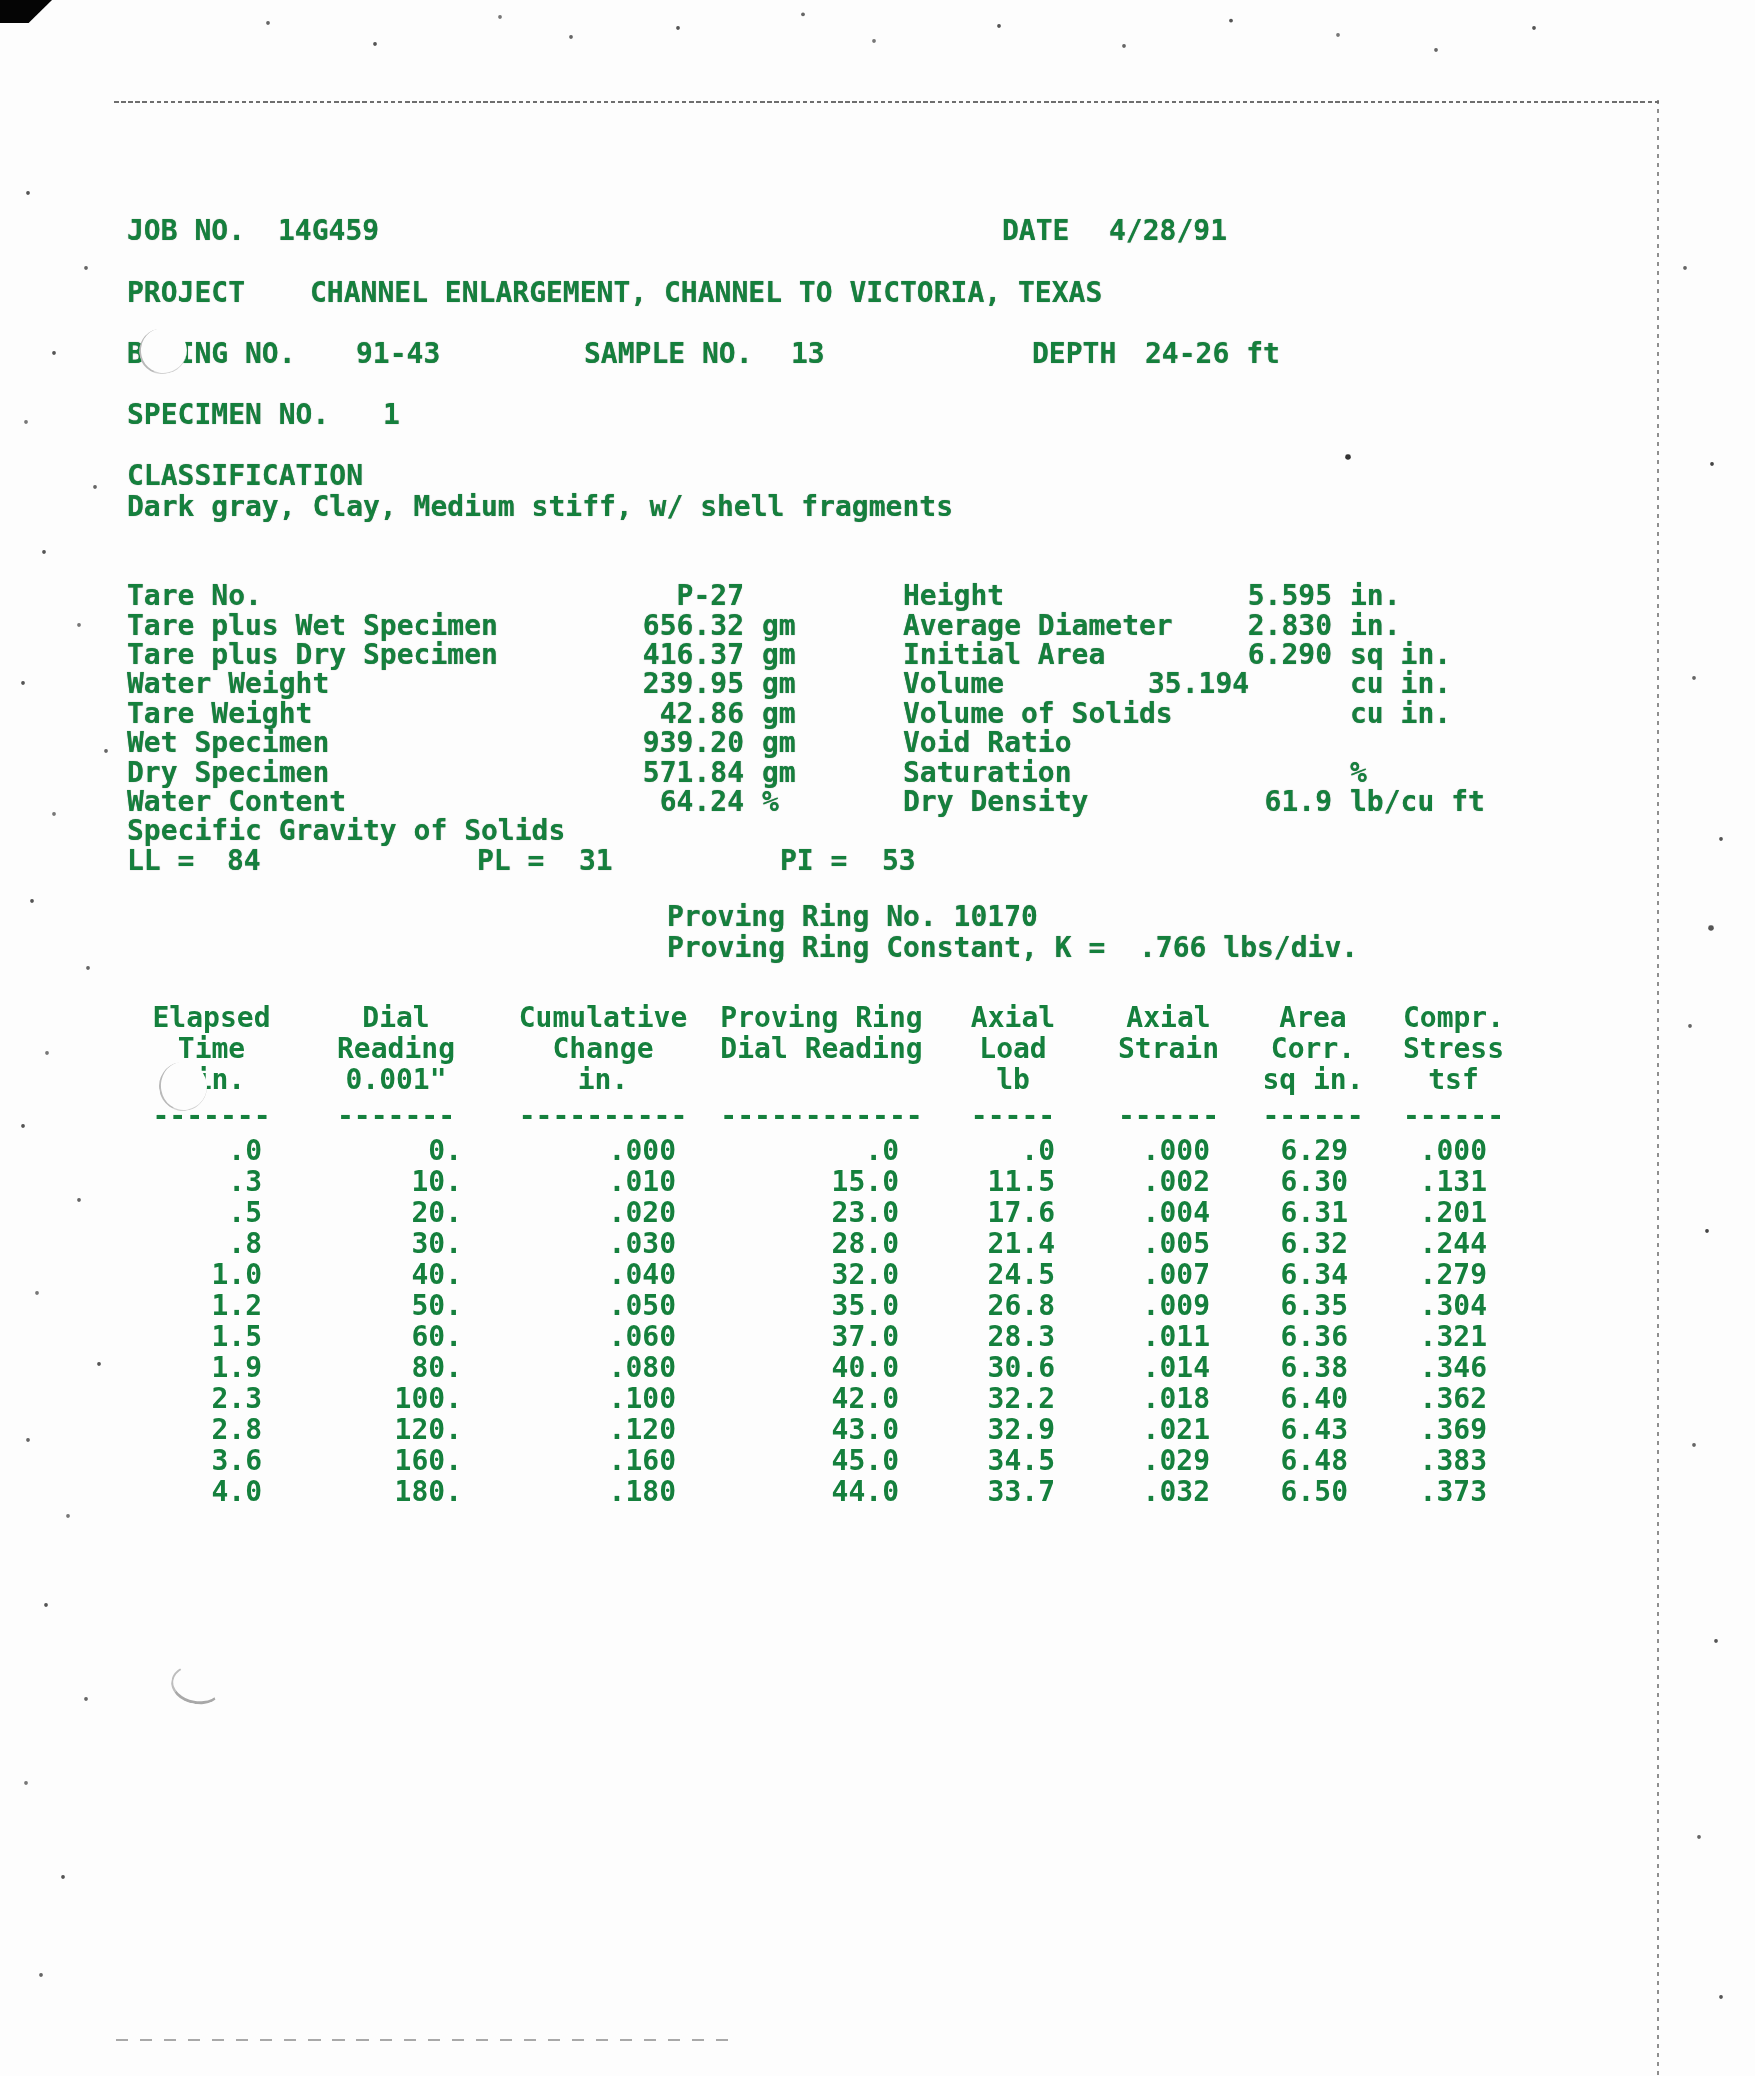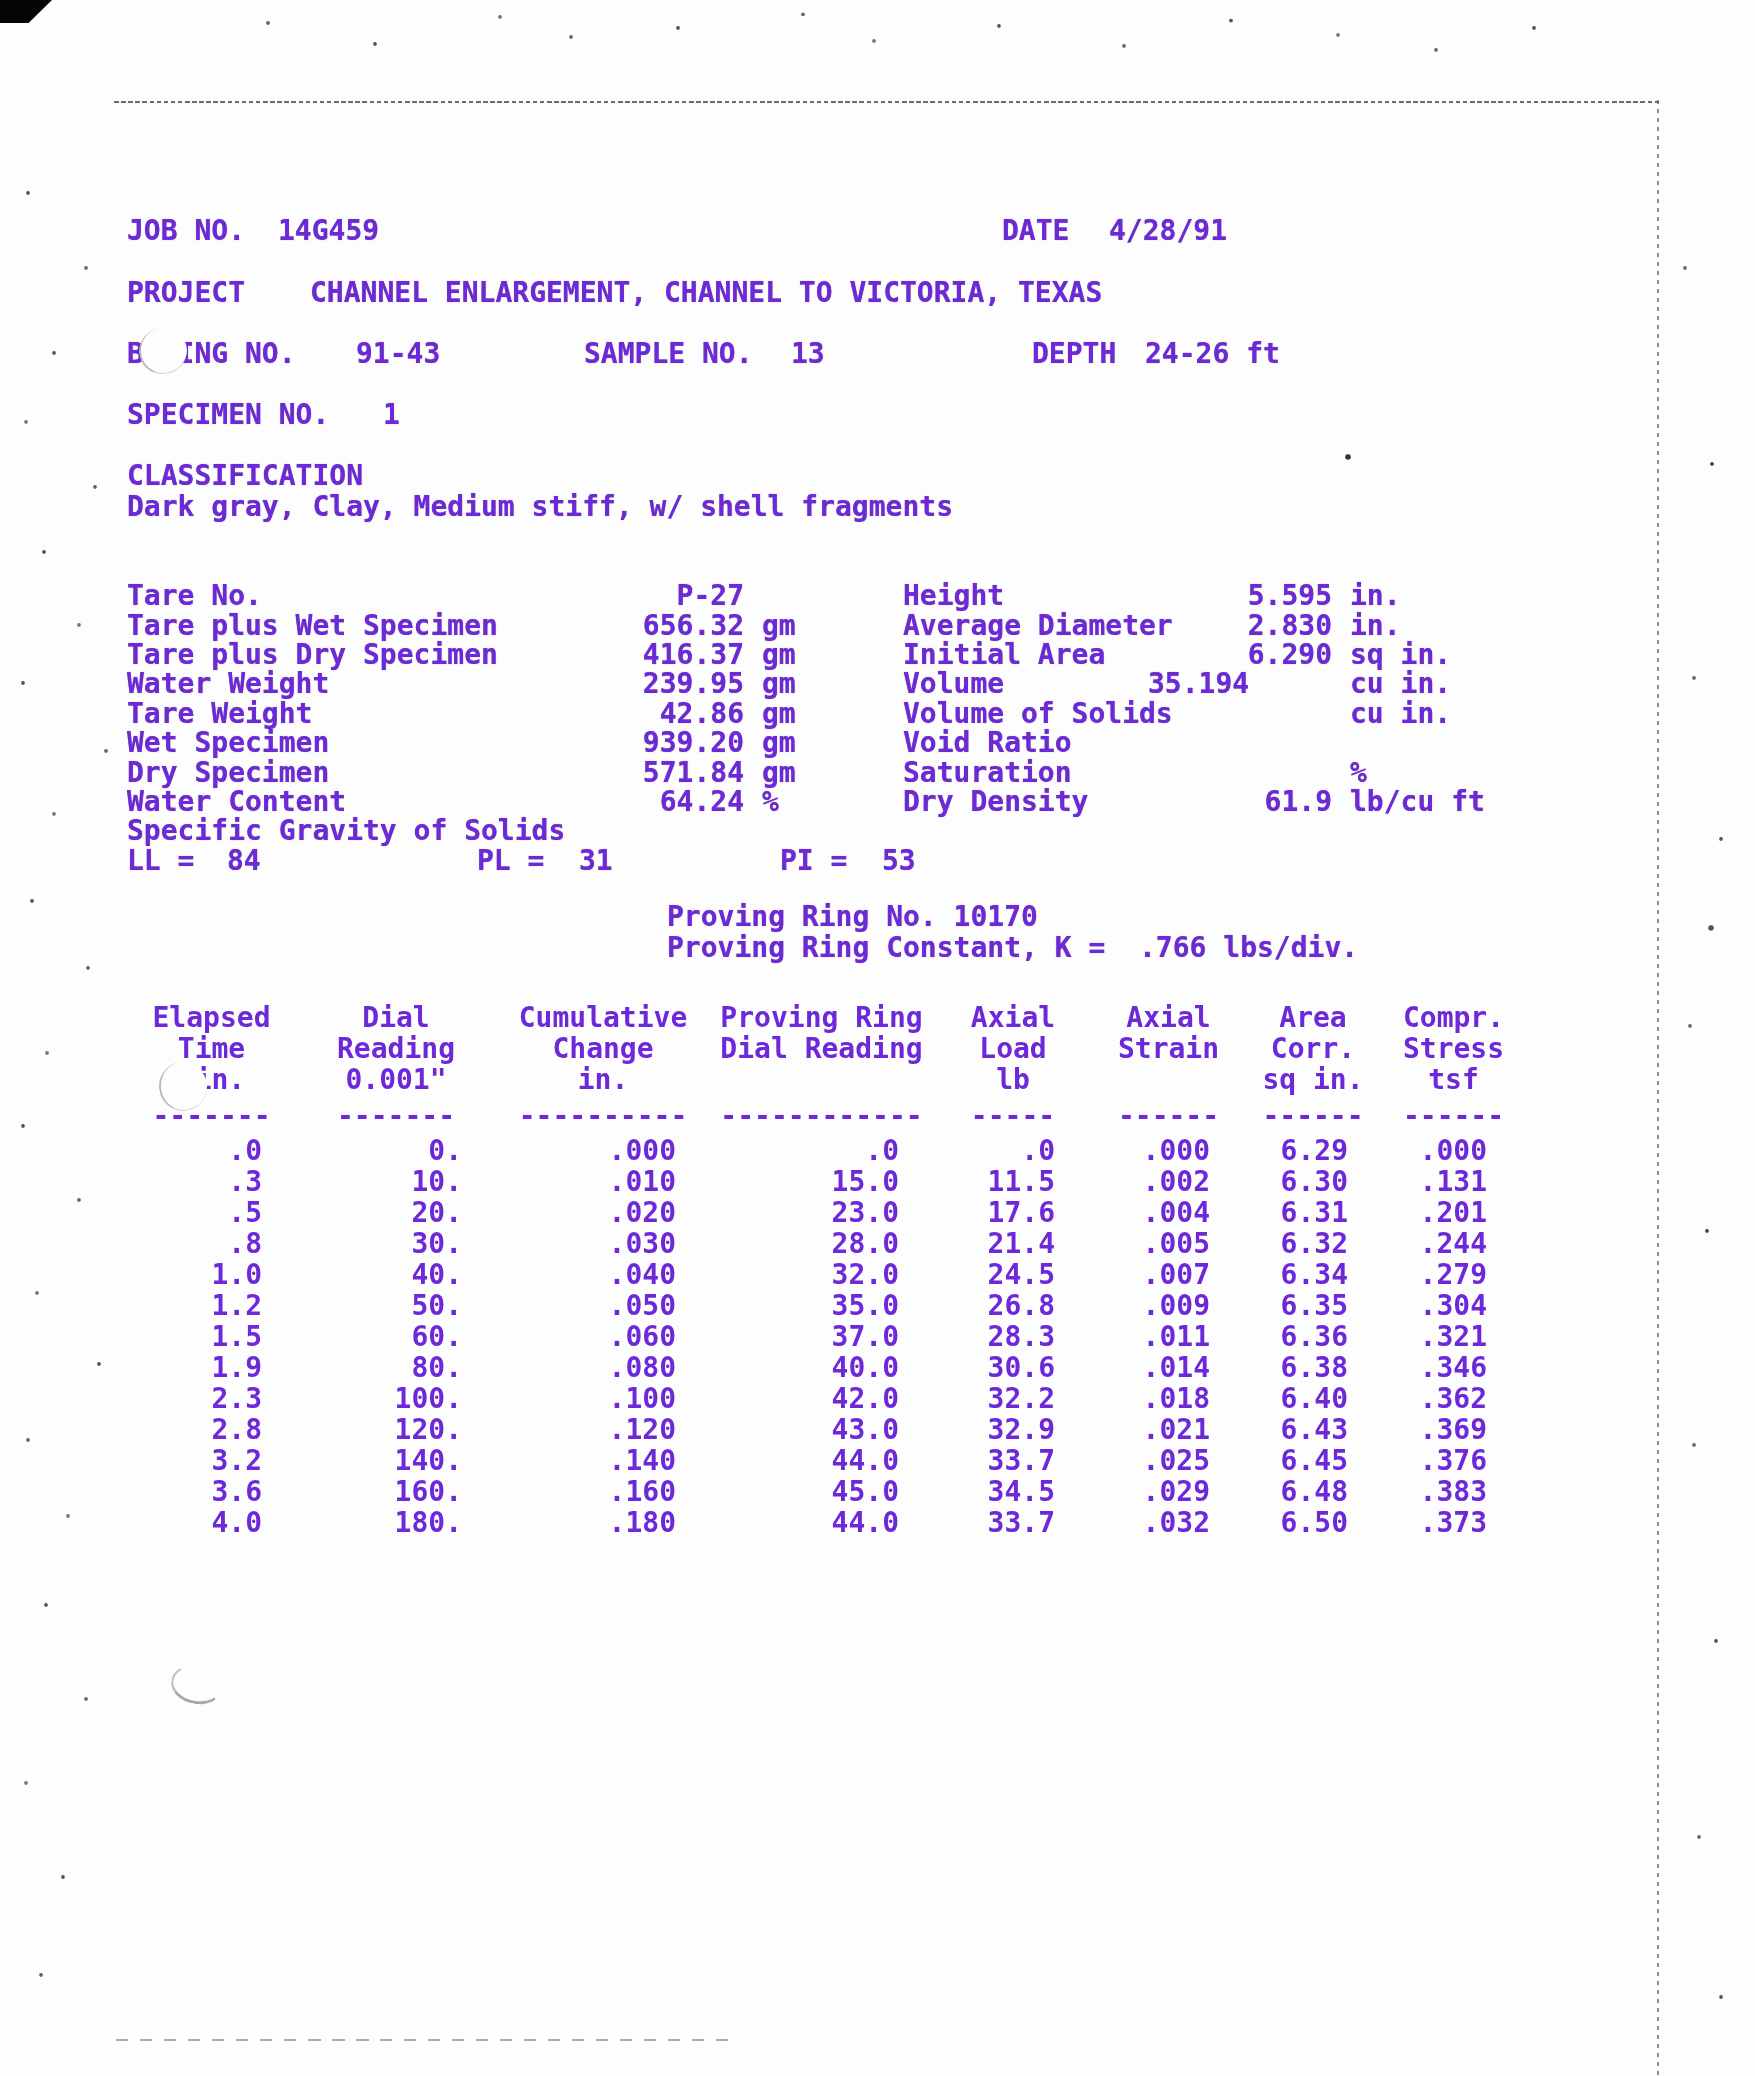--- a/index.html
+++ b/index.html
@@ -1,19 +1,19 @@
 <!DOCTYPE html>
 <html style="font-size:14.3px"><head>
 <meta charset="utf-8">
 <style>
   html,body{margin:0;padding:0;background:#e8e8e8;}
   .page{
     position:relative;width:1755px;height:2076px;background:#fdfdfd;overflow:hidden;
     font-family:"DejaVu Sans Mono","Liberation Mono",monospace;
-    font-weight:bold;color:#6d28d9;font-size:28px;
+    font-weight:bold;color:#15803d;font-size:28px;
   }
   .t{position:absolute;white-space:pre;letter-spacing:0px;text-shadow:0 0 0.9px rgba(20,20,20,.55);}
   .line{position:absolute;left:0;width:100%;height:31px;}
   
   .dot-top{position:absolute;top:101px;left:114px;width:1545px;height:1.8px;
     background:repeating-linear-gradient(90deg,#4a4a4a 0 4.5px,transparent 4.5px 7.1px);opacity:.8;}
   .dot-right{position:absolute;left:1657px;top:100px;width:1.8px;height:1975px;
     background:repeating-linear-gradient(180deg,#6a6a6a 0 3.6px,transparent 3.6px 9px);opacity:.75;}
   .dash-bottom{position:absolute;top:2039px;left:116px;width:615px;height:1.8px;
     background:repeating-linear-gradient(90deg,#9a9a9a 0 12.5px,transparent 12.5px 24px);opacity:.85;}
@@ -311,30 +311,20 @@
           <td style="padding-right: 34px;">2.8</td>
           <td style="padding-right: 34px;">120.</td>
           <td style="padding-right: 34px;">.120</td>
           <td style="padding-right: 34px;">43.0</td>
           <td style="padding-right: 38px;">32.9</td>
           <td style="padding-right: 34px;">.021</td>
           <td style="padding-right: 34px;">6.43</td>
           <td style="padding-right: 38px;">.369</td>
         </tr>
         <tr>
-          <td style="padding-right: 34px;">3.2</td>
-          <td style="padding-right: 34px;">140.</td>
-          <td style="padding-right: 34px;">.140</td>
-          <td style="padding-right: 34px;">44.0</td>
-          <td style="padding-right: 38px;">33.7</td>
-          <td style="padding-right: 34px;">.025</td>
-          <td style="padding-right: 34px;">6.45</td>
-          <td style="padding-right: 38px;">.376</td>
-        </tr>
-        <tr>
           <td style="padding-right: 34px;">3.6</td>
           <td style="padding-right: 34px;">160.</td>
           <td style="padding-right: 34px;">.160</td>
           <td style="padding-right: 34px;">45.0</td>
           <td style="padding-right: 38px;">34.5</td>
           <td style="padding-right: 34px;">.029</td>
           <td style="padding-right: 34px;">6.48</td>
           <td style="padding-right: 38px;">.383</td>
         </tr>
         <tr>

